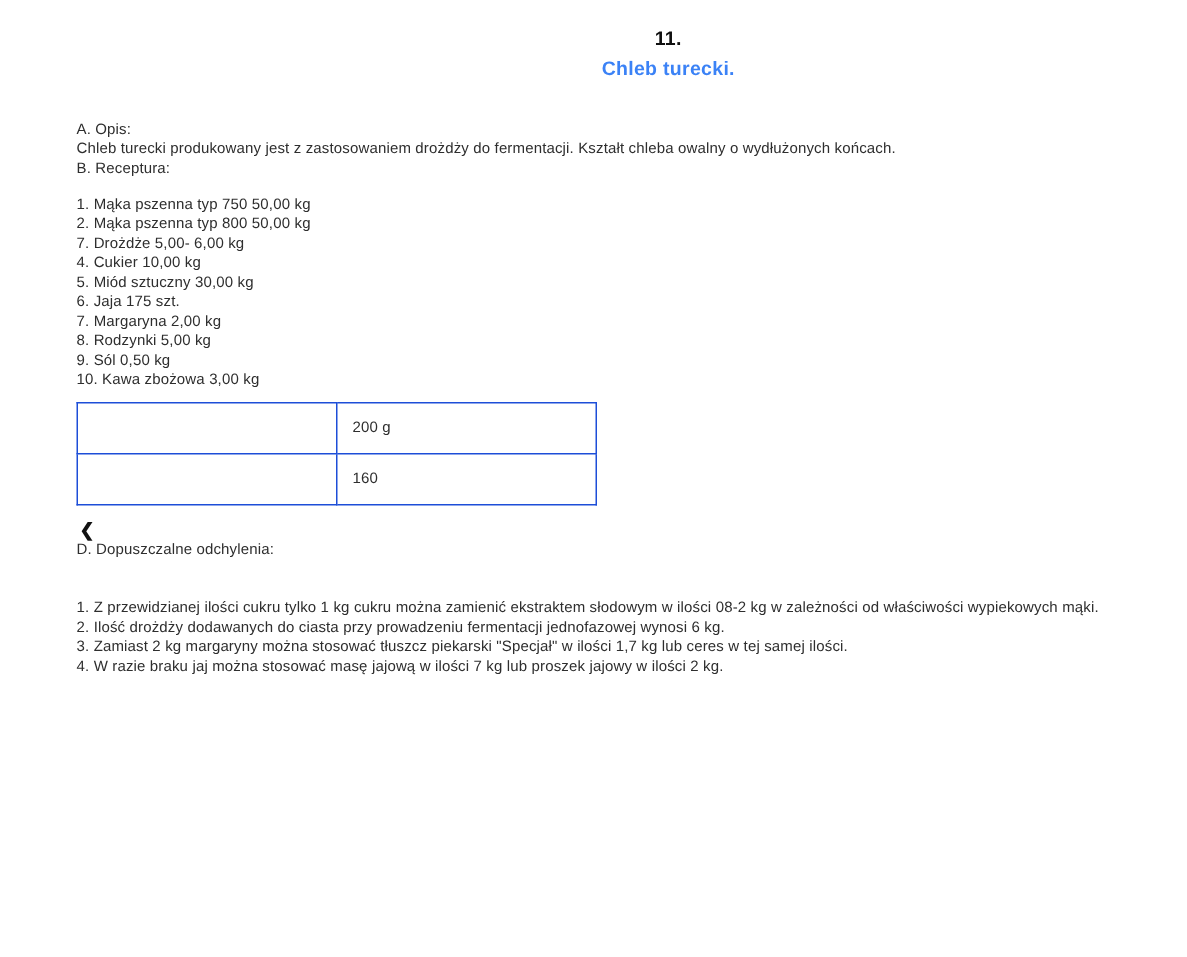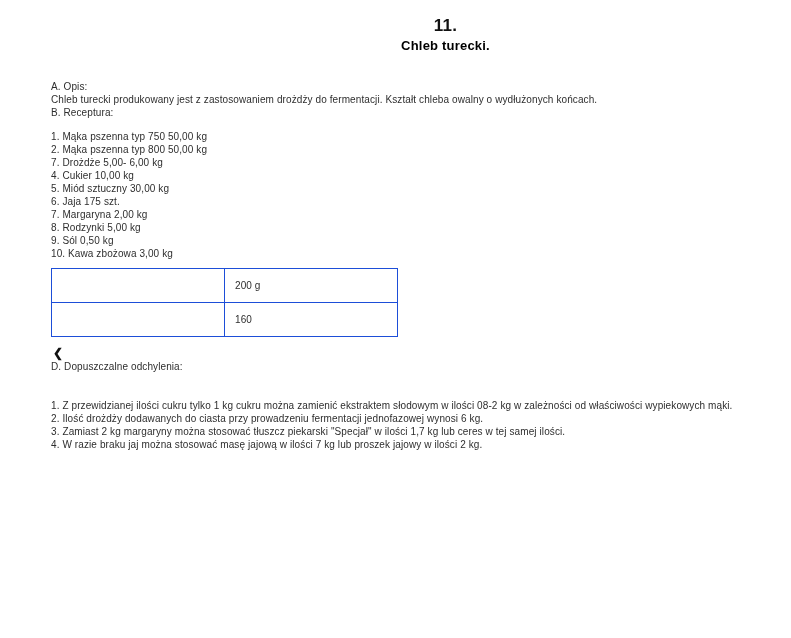--- a/index.html
+++ b/index.html
@@ -14,32 +14,32 @@
     height: 638px;
     background: #ffffff;
     overflow: hidden;
   }
   .titles {
     padding-top: 18px;
     padding-left: 100px; 
     text-align: center;
   }
   .page-num {
-    font-size: 17px;
+    font-size: 13px;
     font-weight: 700;
     line-height: 15px;
     color: #101010;
     letter-spacing: 0.2px;
   }
   .page-title {
     font-size: 13px;
     font-weight: 700;
     line-height: 15px;
     margin-top: 5px;
-    color: #000000;
+    color: #3b82f6;
     letter-spacing: 0.2px;
   }
   .content {
     margin: 27px 40px 0 51px;
     font-size: 10px;
     line-height: 13px;
     color: #2e2e2e;
     letter-spacing: 0.1px;
   }
   .content p { margin: 0; }

